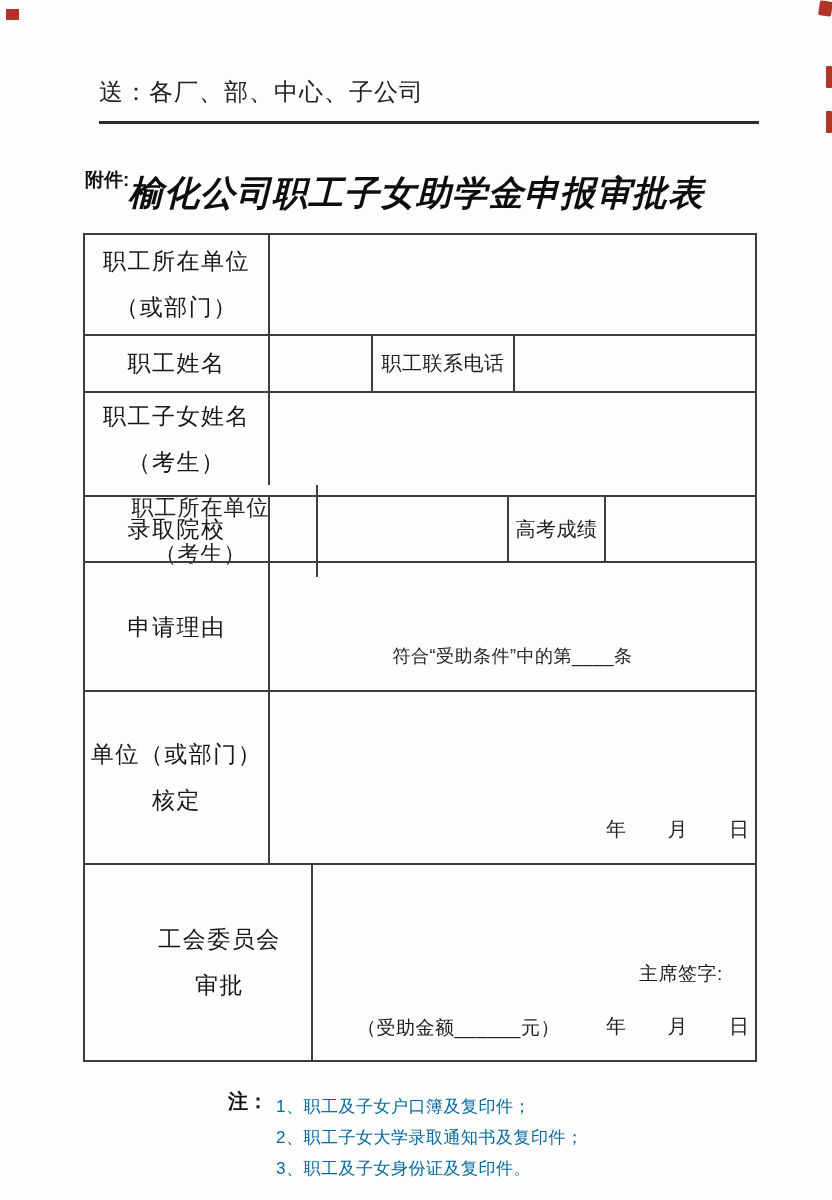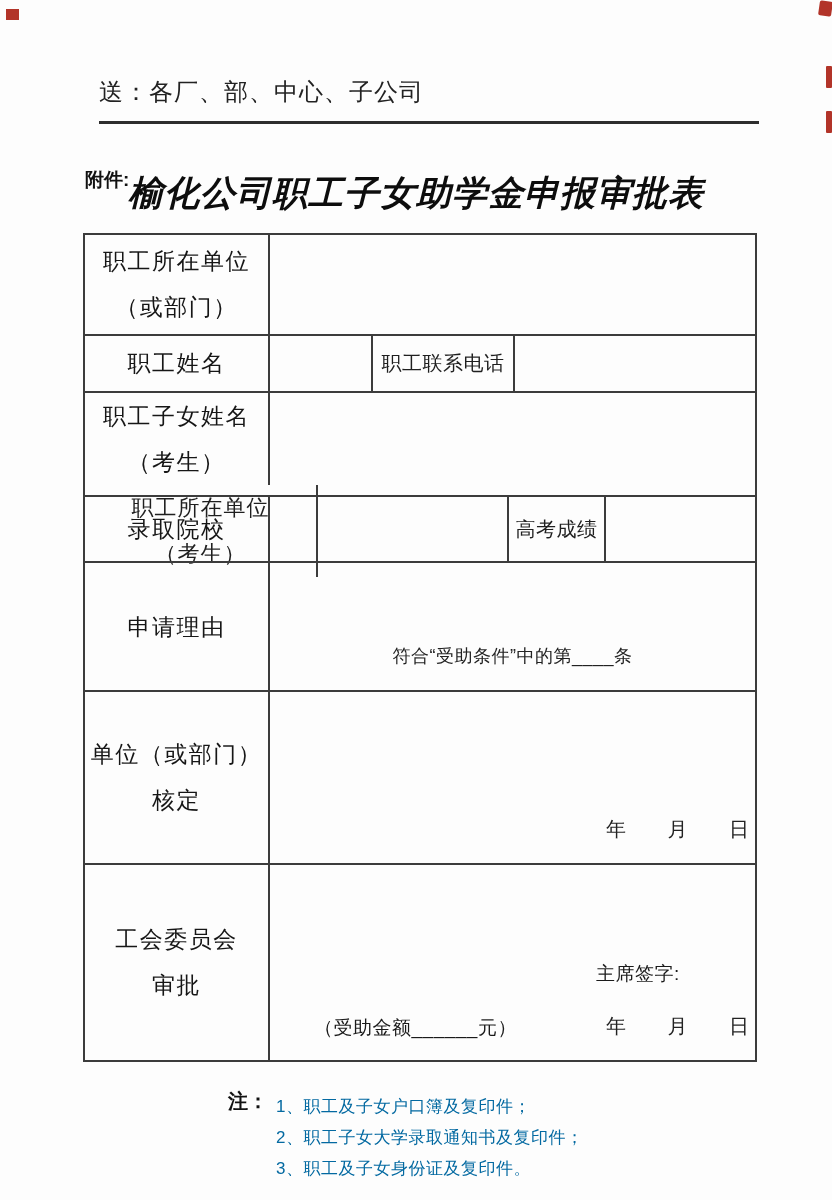--- a/index.html
+++ b/index.html
@@ -47,21 +47,21 @@
     display:flex;flex-direction:column;
   }
   .row{display:flex;width:100%;}
   .row + .row{border-top:2px solid var(--border);}
   .r1{height:103px;}
   .r2{height:60px;}
   .r3{height:104px;flex-direction:column;}
   .r4{height:69px;}
   .r5{height:134px;}
   .r6{height:180px;gap:32px;}
-  .r7{height:206px;}
+  .r7{height:206px;padding-left:43px;}
   .cell{
     border-right:2px solid var(--border);
     display:flex;flex-direction:column;align-items:center;justify-content:center;
     text-align:center;
   }
   .cell:last-child{border-right:none;flex:1;}
   .lab{width:185px;font-size:23px;letter-spacing:1.5px;color:#161616;}
   .lab .ln{display:block;line-height:46px;}
   .w103{width:103px;}
   .w142{width:142px;font-size:20px;letter-spacing:0.5px;}

